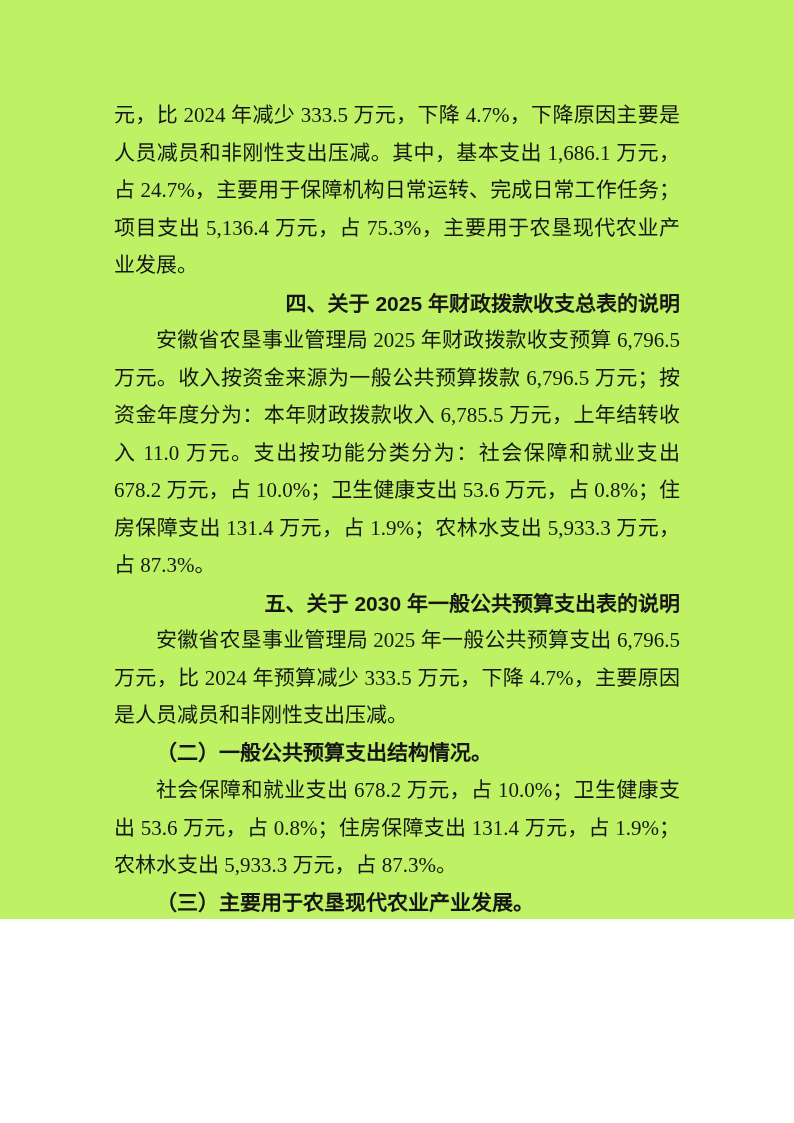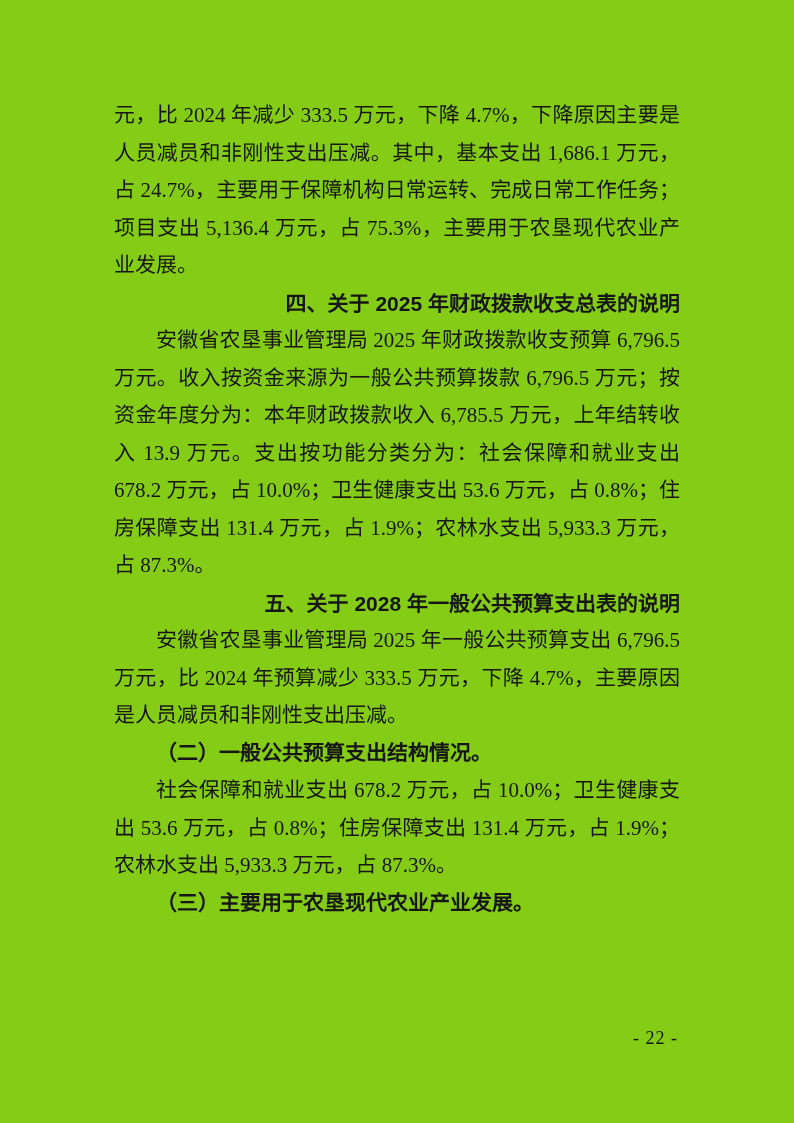--- a/index.html
+++ b/index.html
@@ -4,22 +4,22 @@
 <title>Document Page</title>
 <style>
   html, body {
     margin: 0;
     padding: 0;
     background: #ffffff;
   }
   .page {
     position: relative;
     width: 794px;
-    height: 1123px;
-    background: #84cc16;
+    height: 919px;
+    background: #bef264;
     overflow: hidden;
     color: #161616;
   }
   .content {
     position: absolute;
     left: 114px;
     top: 97px;
     width: 566px;
     font-family: "Liberation Serif", "DejaVu Serif", serif;
     font-size: 21px;
@@ -65,21 +65,21 @@
     color: #161616;
   }
 </style>
 </head>
 <body>
 
 <div class="page">
   <div class="content">
     <p class="para-continuation">元，比 2024 年减少 333.5 万元，下降 4.7%，下降原因主要是人员减员和非刚性支出压减。其中，基本支出 1,686.1 万元，占 24.7%，主要用于保障机构日常运转、完成日常工作任务；项目支出 5,136.4 万元，占 75.3%，主要用于农垦现代农业产业发展。</p>
     <h2 class="heading-major">四、关于 2025 年财政拨款收支总表的说明</h2>
-    <p class="para-body">安徽省农垦事业管理局 2025 年财政拨款收支预算 6,796.5 万元。收入按资金来源为一般公共预算拨款 6,796.5 万元；按资金年度分为：本年财政拨款收入 6,785.5 万元，上年结转收入 13.9 万元。支出按功能分类分为：社会保障和就业支出 678.2 万元，占 10.0%；卫生健康支出 53.6 万元，占 0.8%；住房保障支出 131.4 万元，占 1.9%；农林水支出 5,933.3 万元，占 87.3%。</p>
-    <h2 class="heading-major">五、关于 2028 年一般公共预算支出表的说明</h2>
+    <p class="para-body">安徽省农垦事业管理局 2025 年财政拨款收支预算 6,796.5 万元。收入按资金来源为一般公共预算拨款 6,796.5 万元；按资金年度分为：本年财政拨款收入 6,785.5 万元，上年结转收入 11.0 万元。支出按功能分类分为：社会保障和就业支出 678.2 万元，占 10.0%；卫生健康支出 53.6 万元，占 0.8%；住房保障支出 131.4 万元，占 1.9%；农林水支出 5,933.3 万元，占 87.3%。</p>
+    <h2 class="heading-major">五、关于 2030 年一般公共预算支出表的说明</h2>
     <p class="para-body">安徽省农垦事业管理局 2025 年一般公共预算支出 6,796.5 万元，比 2024 年预算减少 333.5 万元，下降 4.7%，主要原因是人员减员和非刚性支出压减。</p>
     <h3 class="heading-sub">（二）一般公共预算支出结构情况。</h3>
     <p class="para-body">社会保障和就业支出 678.2 万元，占 10.0%；卫生健康支出 53.6 万元，占 0.8%；住房保障支出 131.4 万元，占 1.9%；农林水支出 5,933.3 万元，占 87.3%。</p>
     <h3 class="heading-sub">（三）主要用于农垦现代农业产业发展。</h3>
   </div>
   <div class="page-number">- 22 -</div>
 </div>
 
 </body></html>

